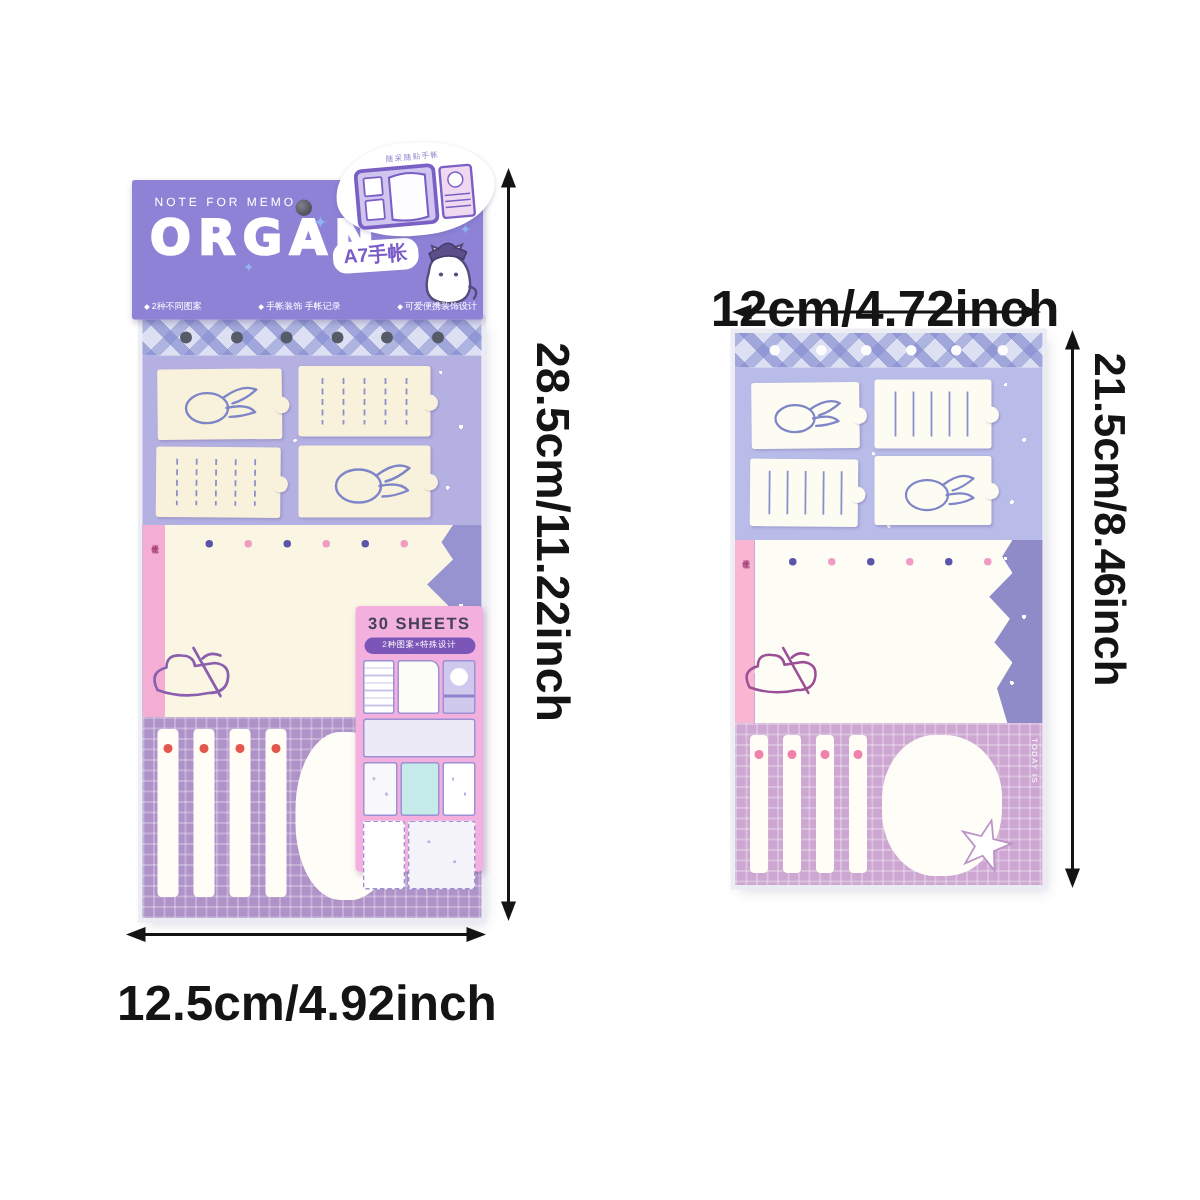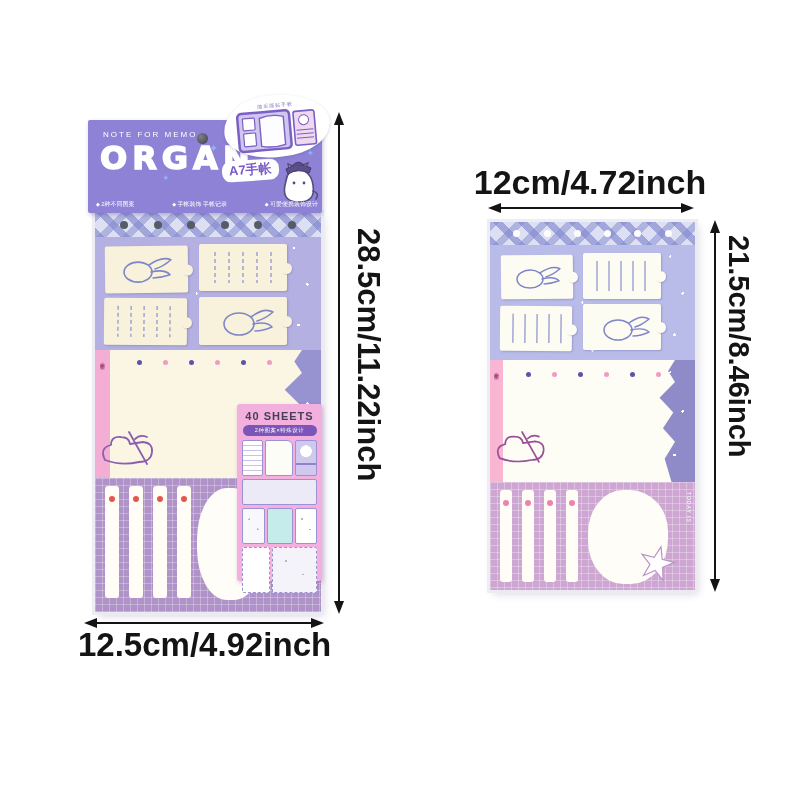--- a/index.html
+++ b/index.html
@@ -97,21 +97,21 @@
         color:#fff;font-size:5.5px;text-align:center;line-height:11px;letter-spacing:.5px;}
   .thumbs{padding:0 5px;display:flex;flex-direction:column;gap:3px;}
   .trow{display:flex;gap:2px;}
   .thumb{border:1px solid #9b91d4;border-radius:2px;}
   .lined{background-image:repeating-linear-gradient(transparent 0 4px,#c9c4e6 4px 5px);}
   .dotted{background-image:radial-gradient(circle 1px at 30% 30%,#b9b2dd 95%,transparent),
                            radial-gradient(circle 1px at 70% 60%,#b9b2dd 95%,transparent);}
 
   
   .dim{color:#141414;font-weight:bold;font-family:"Liberation Sans",sans-serif;white-space:nowrap;}
-  .dim.horiz{text-align:center;}
+  .dim.horiz{text-align:center;margin-top:24px;}
   .dim.vert{writing-mode:vertical-rl;}
   svg.arrow{overflow:visible;}
   svg.arrow line{stroke:#141414;stroke-width:2;}
   svg.arrow polygon{fill:#141414;}
 
   .doodle{stroke-linecap:round;stroke-linejoin:round;fill:none;}
 </style>
 </head>
 <body>
 
@@ -246,21 +246,21 @@
           <i style="background:#e4574d;"></i>
         </div>
       <div class="strip" style="left:82px;width:14px;height:112px;">
           <i style="background:#e4574d;"></i>
         </div>
       <div class="blob" style="left:102px;top:10px;width:68px;height:112px;"></div>
     </div>
   </div>
 
   <div class="abs label-card">
-    <div class="sheets-lbl">40 SHEETS</div>
+    <div class="sheets-lbl">30 SHEETS</div>
     <div class="pill">2种图案×特殊设计</div>
     <div class="thumbs">
       <div class="trow" style="height:36px;">
         <div class="thumb lined" style="width:20px;background-color:#fff;"></div>
         <div class="thumb" style="width:26px;background:#fdfdf8;border-radius:2px 6px 2px 2px;"></div>
         <div class="thumb" style="width:21px;background:#cfc9ee;background-image:radial-gradient(circle 6px at 50% 30%,#fff 95%,transparent),repeating-linear-gradient(transparent 0 22px,#8f84c9 22px 24px);"></div>
       </div>
       <div class="trow" style="height:26px;">
         <div class="thumb" style="flex:1;background:#eceaf6;"></div>
       </div>

